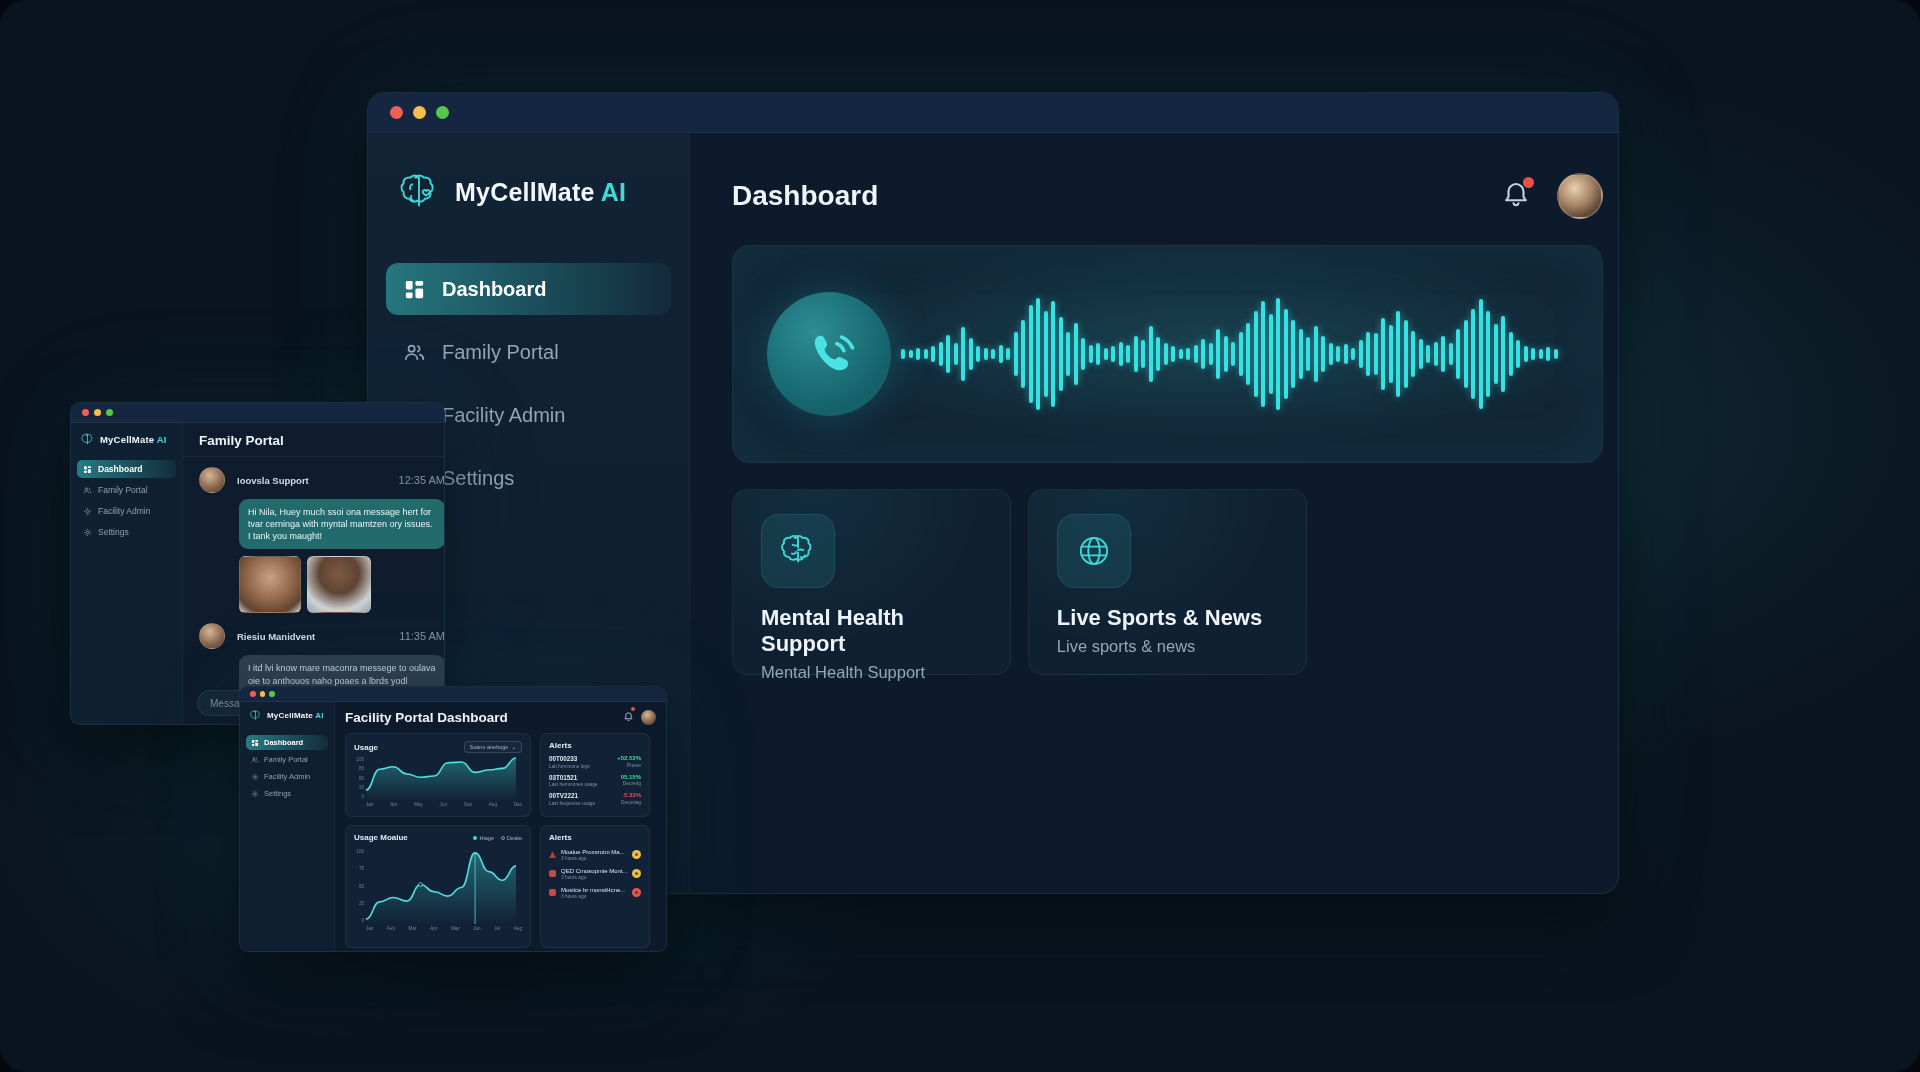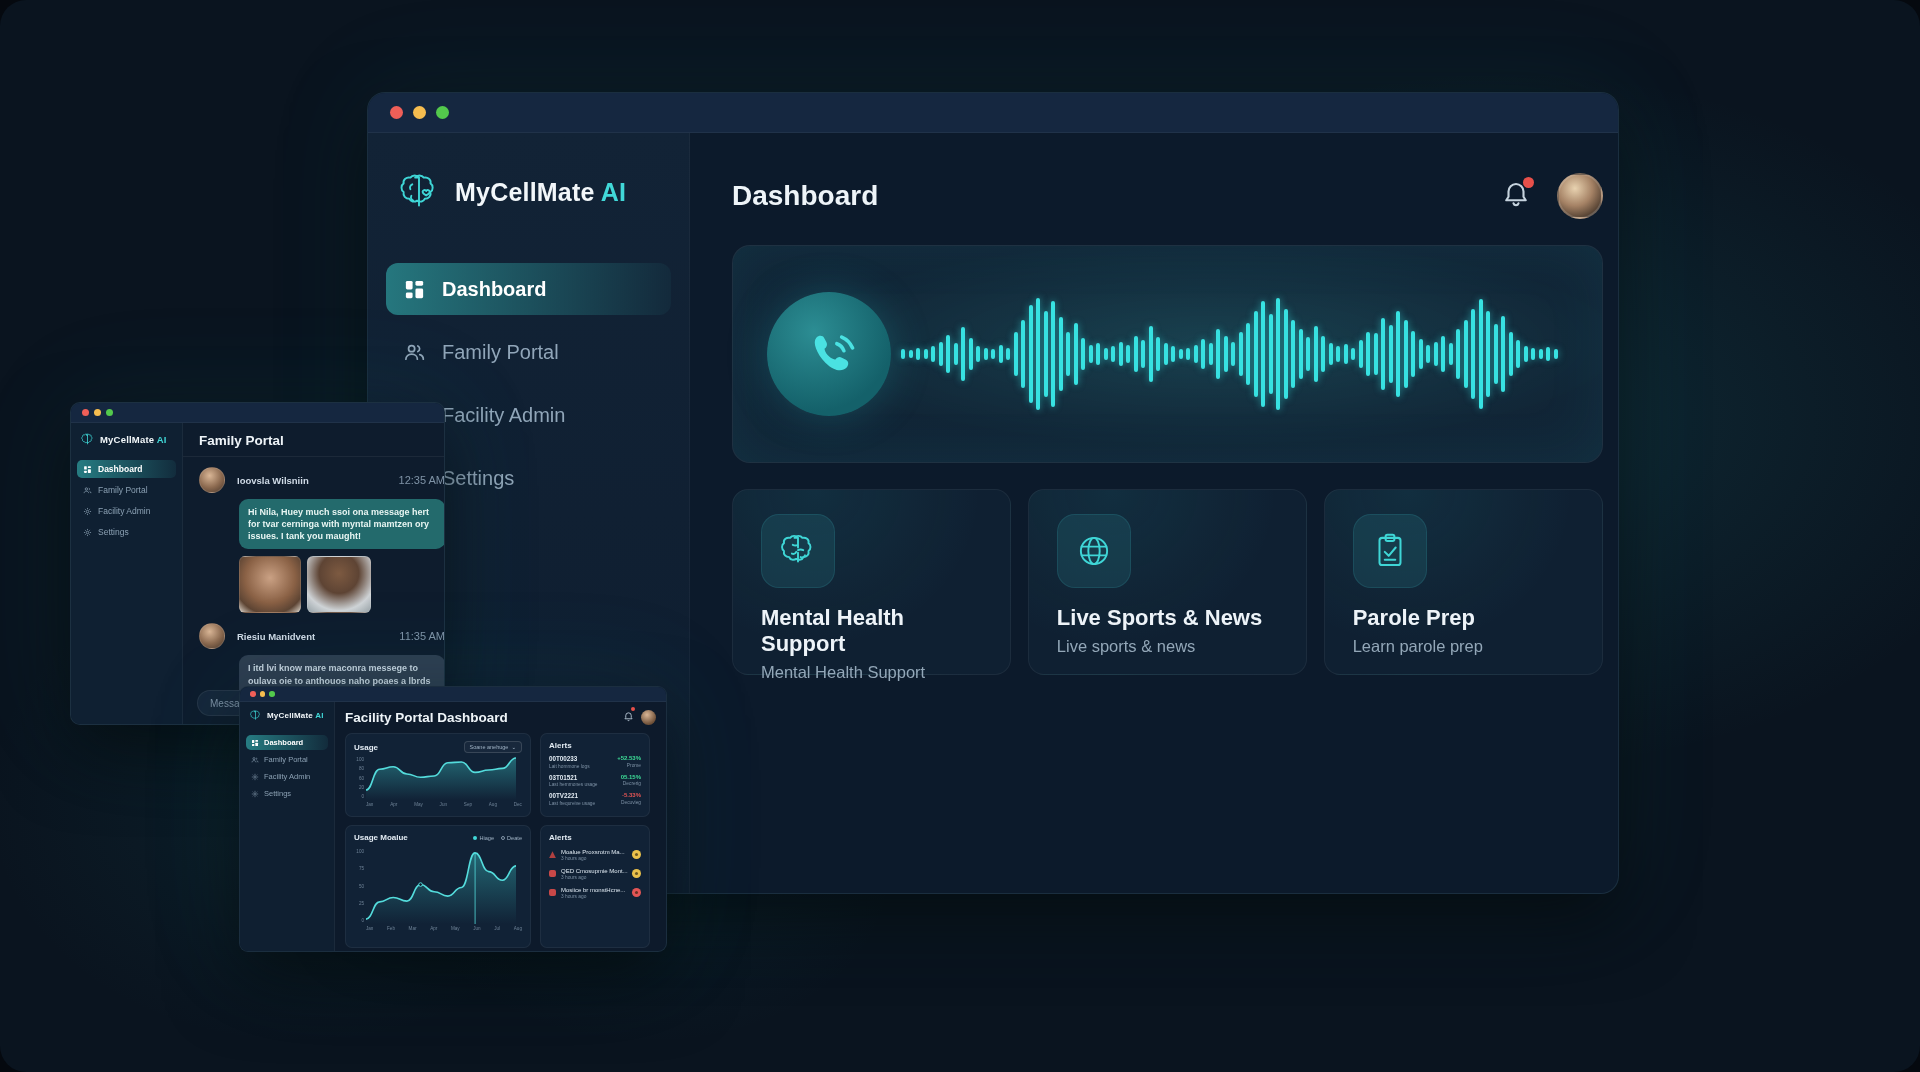--- a/index.html
+++ b/index.html
@@ -84,21 +84,21 @@
   .mini-item.active{background:linear-gradient(90deg,rgba(41,134,139,.9),rgba(41,134,139,.12));color:#fff;font-weight:700;}
 
   .famcontent{flex:1;position:relative;}
   .famheader{font-size:13.5px;font-weight:700;color:#eef4f8;padding:10px 0 8px 16px;border-bottom:1px solid rgba(255,255,255,.06);}
   .chat{padding:10px 14px 0 16px;}
   .msg-head{display:flex;align-items:center;}
   .chat-avatar{width:26px;height:26px;border-radius:50%;flex:none;
     background:radial-gradient(circle at 40% 32%,#d9b696 0%,#8c6a50 55%,#46352a 100%);border:1px solid rgba(255,255,255,.12);}
   .msg-name{margin-left:12px;font-size:9.5px;font-weight:600;color:#cfdae6;}
   .msg-time{margin-left:auto;font-size:11px;color:#7f93a6;}
-  .bubble{margin:6px 0 0 40px;border-radius:9px;padding:7px 9px;font-size:9px;line-height:1.35;width:206px;font-weight:bold;}
+  .bubble{margin:6px 0 0 40px;border-radius:9px;padding:7px 9px;font-size:9px;line-height:1.35;width:206px;}
   .bubble.teal{background:#236a6c;color:#e8f6f3;}
   .bubble.gray{background:#2e3d50;color:#c9d6e2;}
   .photos{display:flex;gap:6px;margin:7px 0 10px 40px;}
   .photo{height:57px;border-radius:6px;border:1px solid rgba(255,255,255,.10);}
   .photo.p1{width:62px;background:radial-gradient(circle at 50% 38%,#caa184 0%,#8a6145 55%,#5e4534 80%,#d8cfc4 100%);}
   .photo.p2{width:64px;background:radial-gradient(circle at 50% 30%,#7d5a41 0%,#5e4434 40%,#cfd3d6 75%,#9aa3a8 100%);}
   .composer{position:absolute;left:14px;bottom:9px;width:258px;height:26px;border-radius:13px;
     background:#16273b;border:1px solid rgba(255,255,255,.07);display:flex;align-items:center;padding:0 10px;}
   .composer input{background:transparent;border:none;outline:none;color:#aebdcc;font-size:10px;width:100%;font-family:"Liberation Sans",sans-serif;}
   .composer input::placeholder{color:#7f93a6;}
@@ -342,32 +342,20 @@
             <div class="icontile">
               <svg viewBox="0 0 48 48" fill="none" stroke="currentColor" stroke-width="2.2" stroke-linecap="round">
                   <circle cx="24" cy="24" r="15"></circle>
                   <ellipse cx="24" cy="24" rx="6.5" ry="15"></ellipse>
                   <path d="M10 19h28M10 29h28"></path>
                 </svg>
             </div>
             <div class="fcard-title">Live Sports &amp; News</div>
             <div class="fcard-sub">Live sports &amp; news</div>
           </div>
-          <div class="fcard">
-            <div class="icontile">
-              <svg viewBox="0 0 48 48" fill="none" stroke="currentColor" stroke-width="2.3" stroke-linecap="round" stroke-linejoin="round">
-                  <rect x="12" y="9" width="24" height="31" rx="3"></rect>
-                  <rect x="19" y="5.5" width="10" height="7" rx="2"></rect>
-                  <path d="M18 25l4.5 4.5L30.5 20"></path>
-                  <path d="M18 34h12"></path>
-                </svg>
-            </div>
-            <div class="fcard-title">Parole Prep</div>
-            <div class="fcard-sub">Learn parole prep</div>
-          </div>
         </div>
       </div>
     </div>
   </section>
 
   <section class="win family">
     <div class="titlebar">
       <span class="dot red"></span>
       <span class="dot yellow"></span>
       <span class="dot green"></span>
@@ -413,21 +401,21 @@
             <span>Settings</span>
           </div>
         </nav>
       </aside>
       <div class="famcontent">
         <div class="famheader">Family Portal</div>
         <div class="chat">
           <div class="msg">
             <div class="msg-head">
               <span class="chat-avatar"></span>
-              <span class="msg-name">Ioovsla Wilsniin</span>
+              <span class="msg-name">Ioovsla Support</span>
               <span class="msg-time">12:35 AM</span>
             </div>
             <div class="bubble teal">Hi Nila, Huey much ssoi ona message hert for tvar cerninga with myntal mamtzen ory issues. I tank you maught!</div>
             <div class="photos">
               <span class="photo p1"></span>
               <span class="photo p2"></span>
             </div>
           </div>
           <div class="msg">
             <div class="msg-head">

